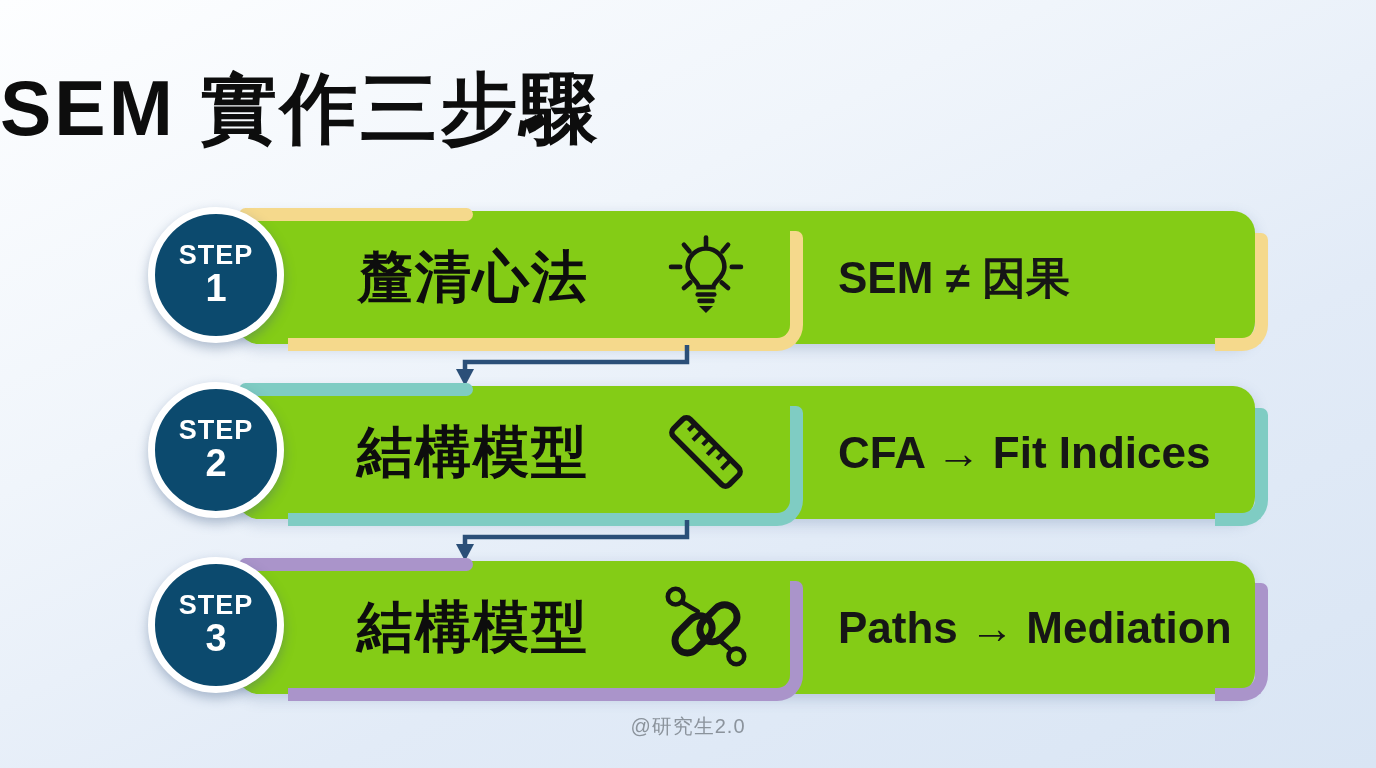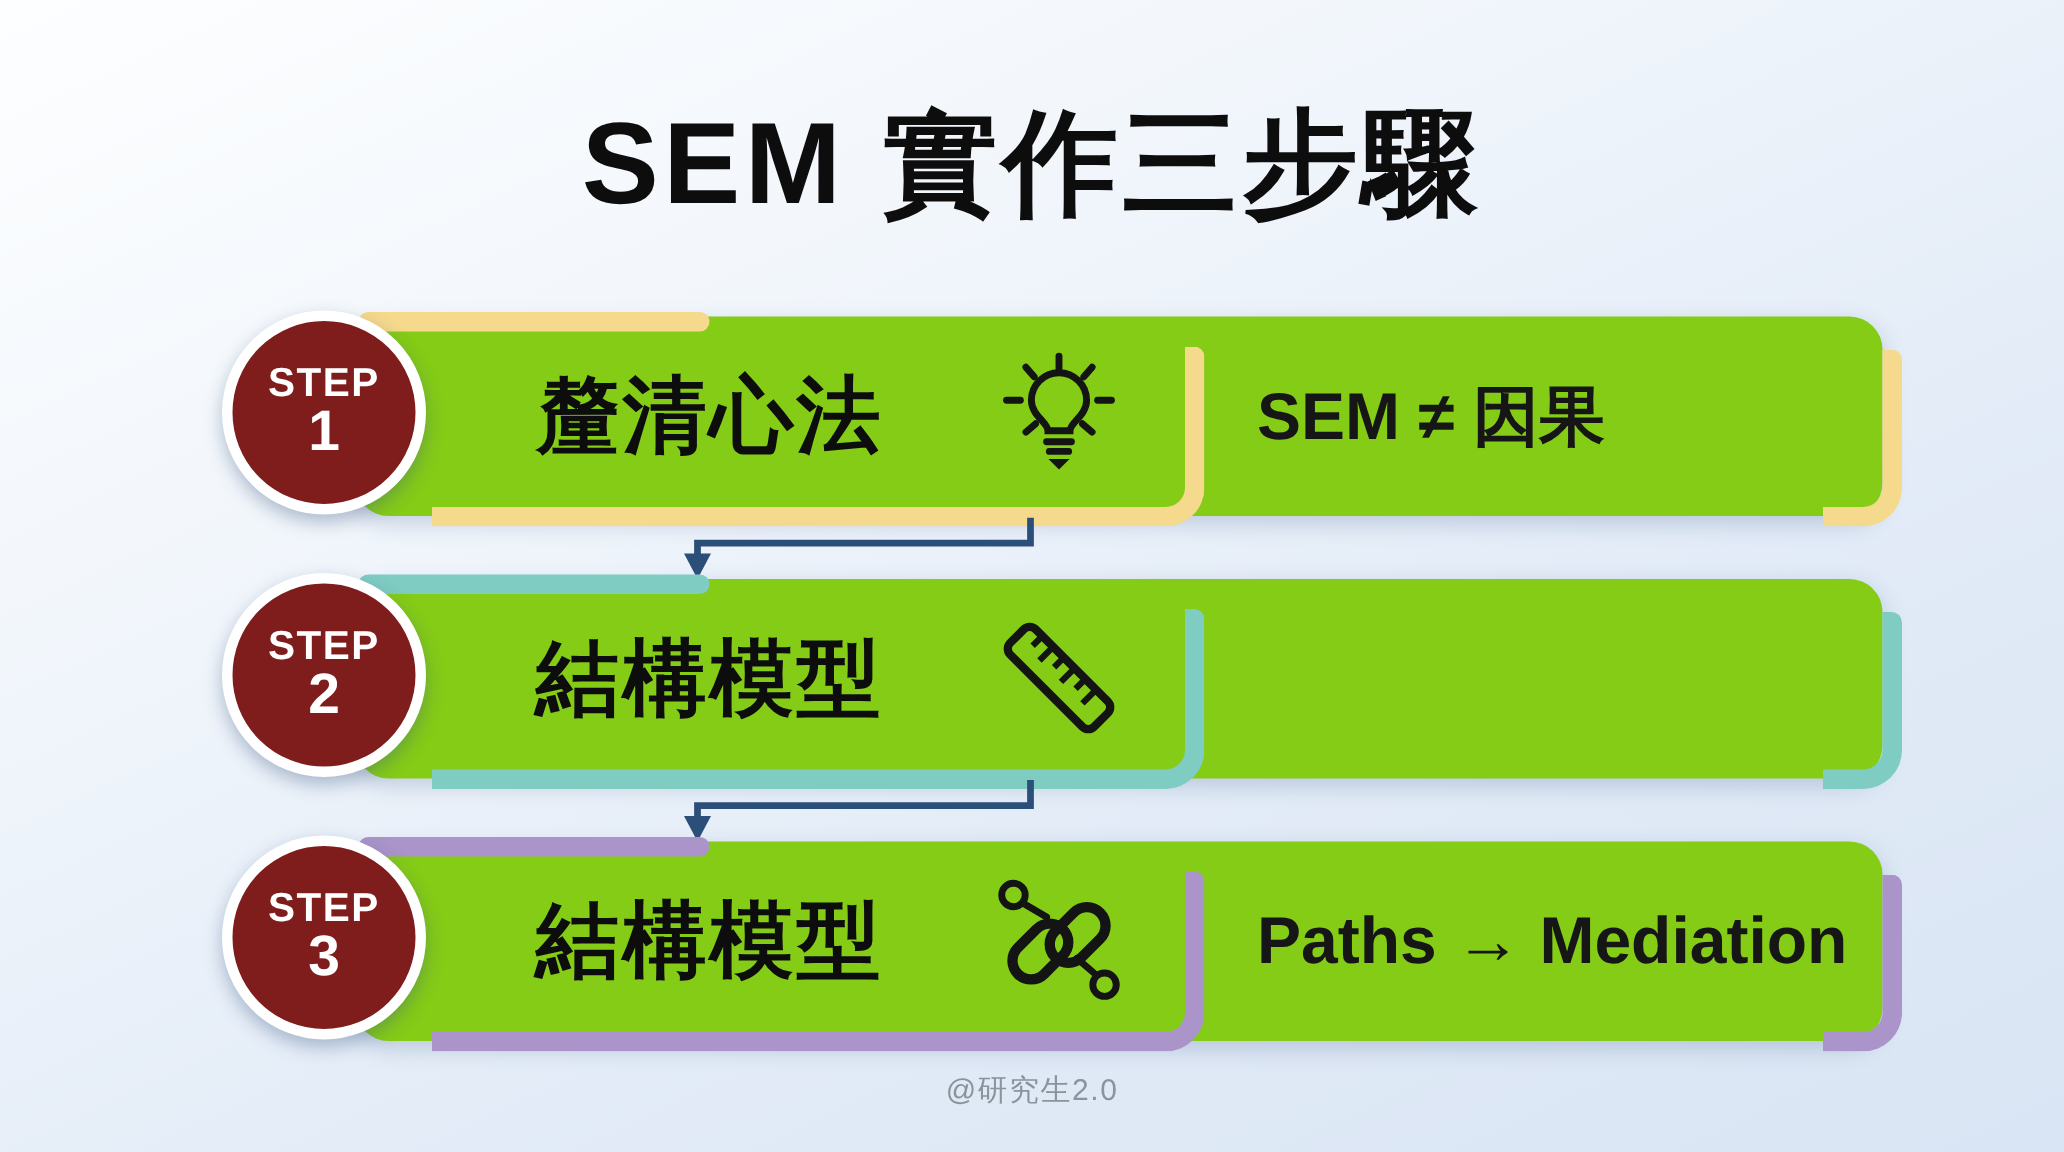--- a/index.html
+++ b/index.html
@@ -5,21 +5,21 @@
   html,body{margin:0;padding:0;}
   body{
     width:1376px;height:768px;overflow:hidden;
     font-family:"Liberation Sans","DejaVu Sans",sans-serif;
     background:linear-gradient(155deg,#fdfeff 0%,#f0f5fb 35%,#e2ebf7 65%,#d9e5f4 100%);
   }
   .canvas{position:relative;width:1376px;height:768px;}
 
   .page-title{
     position:absolute;top:58px;left:0;width:100%;
-    text-align:center;font-size:77px;font-weight:900;color:#0d0d0d;
+    font-size:77px;font-weight:900;color:#0d0d0d;
     letter-spacing:3px;margin:0;
   }
 
   .step-row{position:absolute;left:148px;width:1120px;height:140px;}
   .row-1{top:205px;}
   .row-2{top:380px;}
   .row-3{top:555px;}
 
   .card{
     position:absolute;left:89px;top:6px;width:1018px;height:133px;
@@ -39,21 +39,21 @@
   }
   .deco-right{
     position:absolute;right:-13px;width:40px;top:22px;bottom:-7px;
     border-right:13px solid var(--accent);
     border-bottom:13px solid var(--accent);
     border-bottom-right-radius:26px;border-top-right-radius:7px;
   }
 
   .badge{
     position:absolute;left:0;top:2px;width:122px;height:122px;
-    background:#7f1d1d;border:7px solid #ffffff;border-radius:50%;
+    background:#0c4a6e;border:7px solid #ffffff;border-radius:50%;
     box-shadow:0 5px 12px rgba(60,90,130,0.38);
     display:flex;flex-direction:column;align-items:center;justify-content:center;
     color:#ffffff;z-index:3;
   }
   .badge-step{font-size:27px;font-weight:800;letter-spacing:1px;line-height:1.05;}
   .badge-num{font-size:38px;font-weight:800;line-height:1.05;}
 
   .step-title{
     position:absolute;left:120px;top:50%;transform:translateY(-50%);
     font-size:56px;font-weight:900;color:#0d0d0d;letter-spacing:2px;white-space:nowrap;
@@ -128,20 +128,21 @@
             <rect x="7" y="37" width="86" height="26" rx="6" stroke-width="6"></rect>
             <path d="M20,37 v10" stroke-width="4.5"></path>
             <path d="M31,37 v14" stroke-width="4.5"></path>
             <path d="M42,37 v10" stroke-width="4.5"></path>
             <path d="M53,37 v14" stroke-width="4.5"></path>
             <path d="M64,37 v10" stroke-width="4.5"></path>
             <path d="M75,37 v14" stroke-width="4.5"></path>
           </g>
         </svg>
       </span>
+      <div class="card-desc">CFA → Fit Indices</div>
     </div>
     <div class="badge">
       <span class="badge-step">STEP</span>
       <span class="badge-num">2</span>
     </div>
   </section>
 
   <svg class="connector conn-2" viewBox="0 0 250 44">
     <path d="M232,0 V17 H10 V25" stroke="#2b4f78" stroke-width="4.5" fill="none"></path>
     <polygon points="1,24 19,24 10,41" fill="#2b4f78"></polygon>

